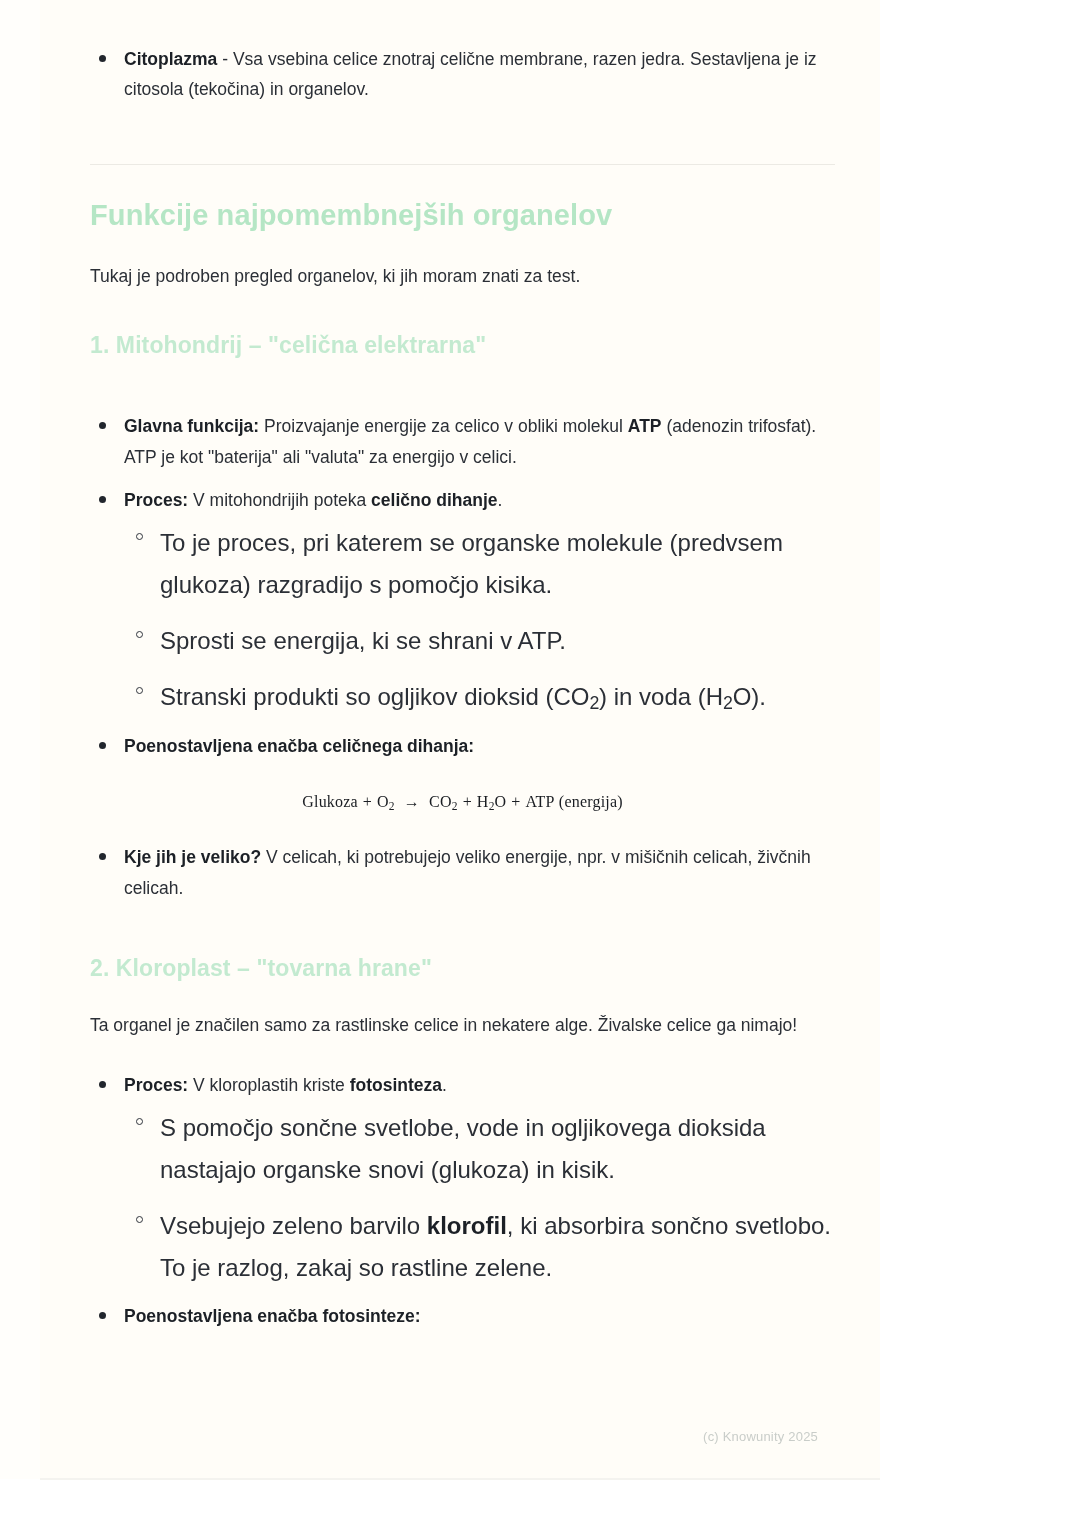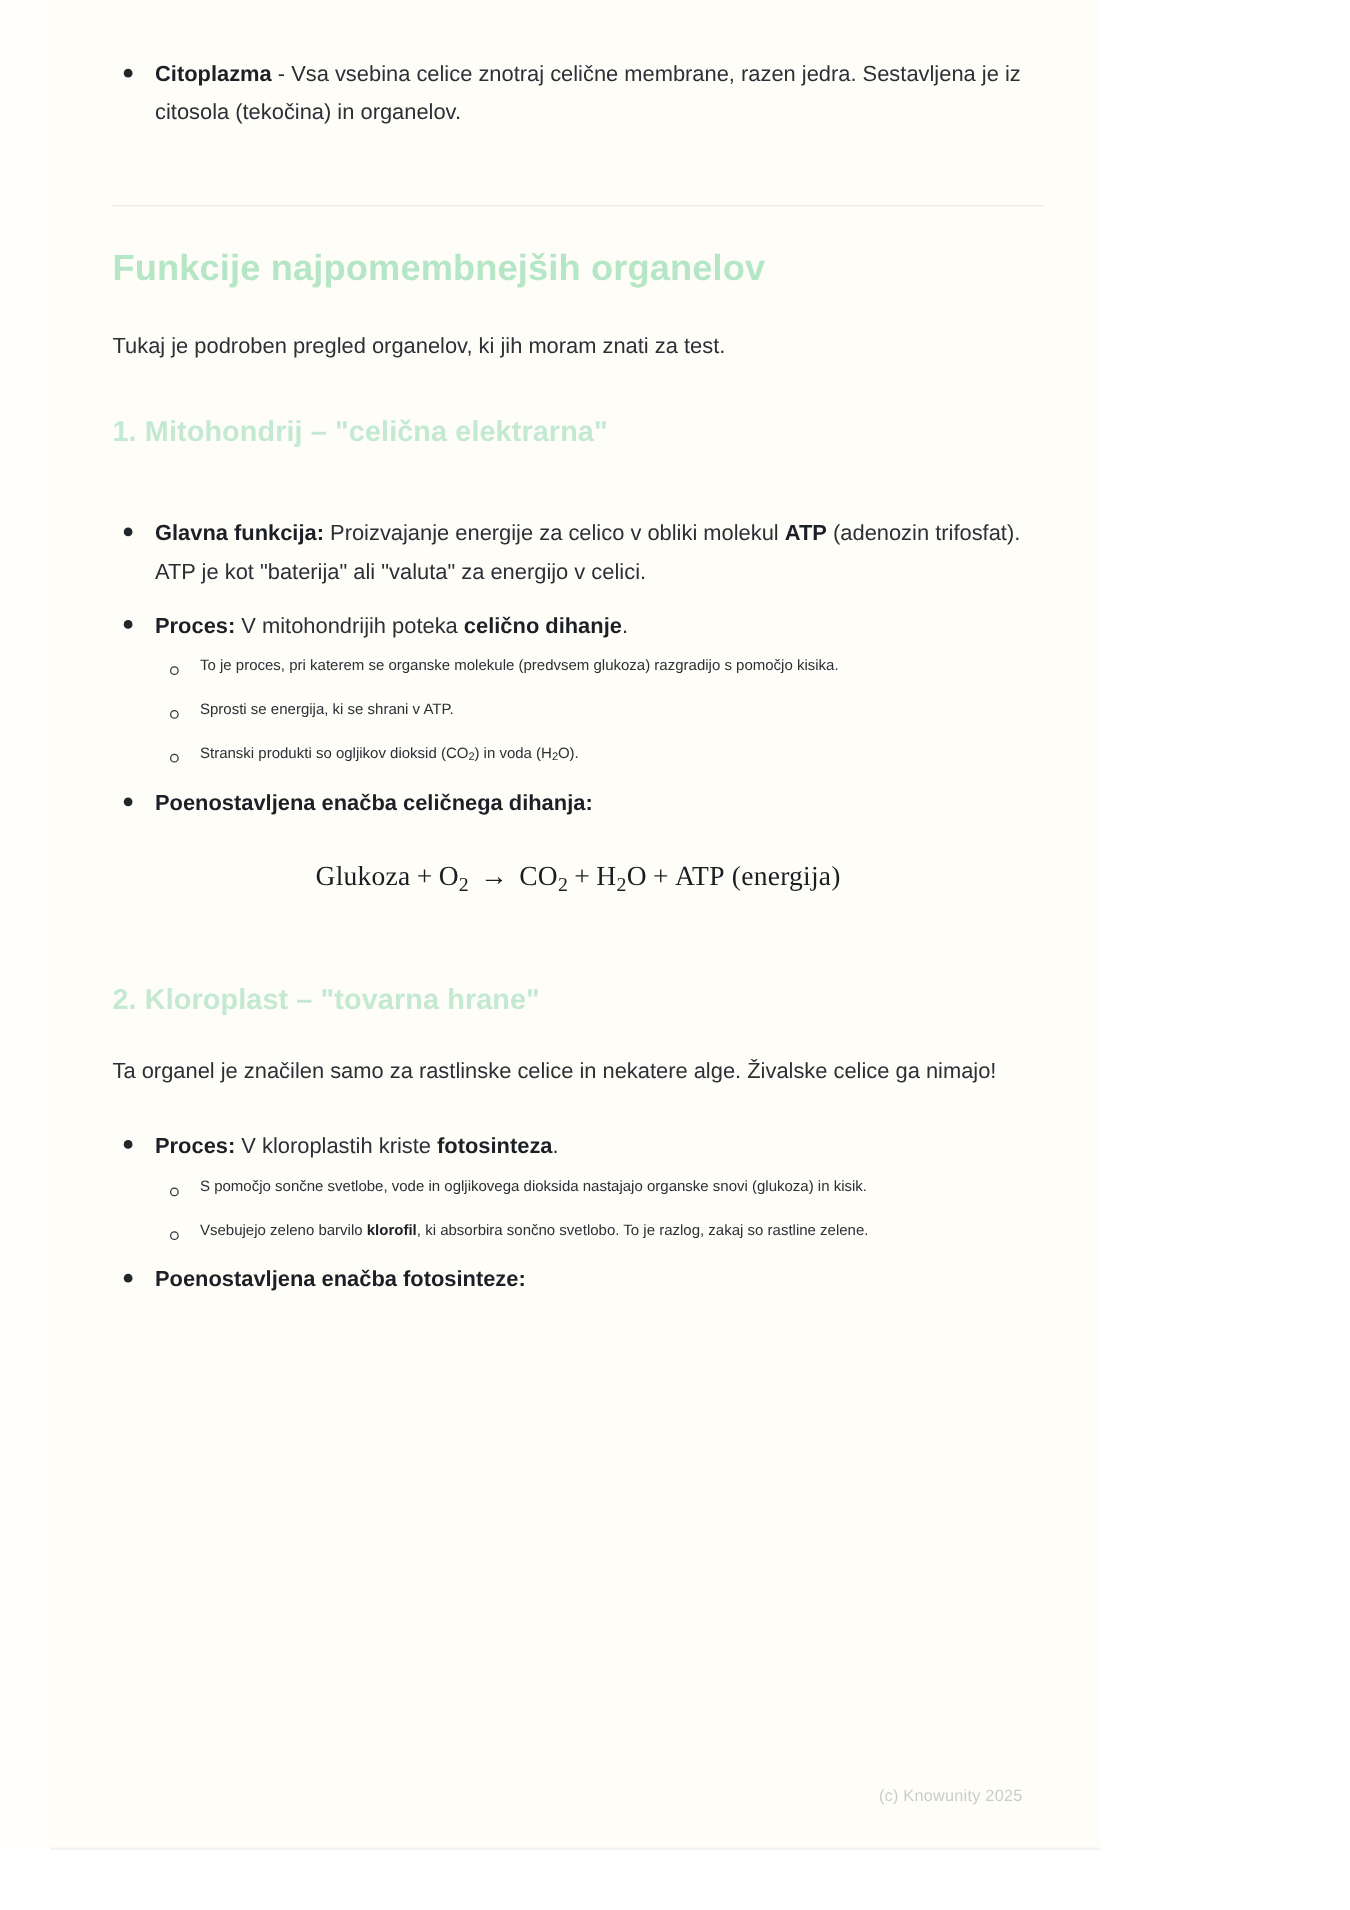--- a/index.html
+++ b/index.html
@@ -96,21 +96,21 @@
   }
   ul.lvl2 {
     list-style: none;
     margin: 7px 0 0 0;
     padding: 0;
   }
   ul.lvl2 > li {
     position: relative;
     padding-left: 36px;
     margin-bottom: 14px;
-    font-size: 12px;
+    font-size: 24px;
     line-height: 1.74;
     color: #2b2f36;
   }
   ul.lvl2 > li > .bullet-ring {
     position: absolute;
     left: 12px;
     top: 11px;
     width: 7px;
     height: 7px;
     border-radius: 50%;
@@ -160,21 +160,21 @@
   
   .sub-inline {
     font-size: 0.74em;
     vertical-align: -0.22em;
     letter-spacing: -0.02em;
   }
 
   
   .math-block {
     font-family: "Liberation Serif", "DejaVu Serif", serif;
-    font-size: 22px;
+    font-size: 16px;
     color: #1a1d22;
     text-align: center;
     padding: 8px 0 8px 0;
     letter-spacing: 0.2px;
   }
   .math-block .msub {
     font-size: 0.72em;
     vertical-align: -0.28em;
   }
   .math-block .op {
@@ -266,20 +266,24 @@
 
     <div class="sp-eq"></div>
 
     <div class="math-block">
       <span>Glukoza</span><span class="op">+</span><span>O</span><span class="msub">2</span><span class="arrow">→</span><span>CO</span><span class="msub">2</span><span class="op">+</span><span>H</span><span class="msub">2</span><span>O</span><span class="op">+</span><span>ATP</span>&nbsp;<span>(energija)</span>
     </div>
 
     <div class="sp-eq2"></div>
 
     <ul class="lvl1">
+      <li>
+        <span class="bullet-dot"></span>
+        <span class="b">Kje jih je veliko?</span><span> V celicah, ki potrebujejo veliko energije, npr. v mišičnih celicah, živčnih celicah.</span>
+      </li>
     </ul>
 
     <div class="sp-h3b"></div>
 
     <h3 class="h-sub">2. Kloroplast – "tovarna hrane"</h3>
 
     <div class="sp-h3"></div>
     <p class="para">Ta organel je značilen samo za rastlinske celice in nekatere alge. Živalske celice ga nimajo!</p>
 
     <div class="sp-lead2"></div>

